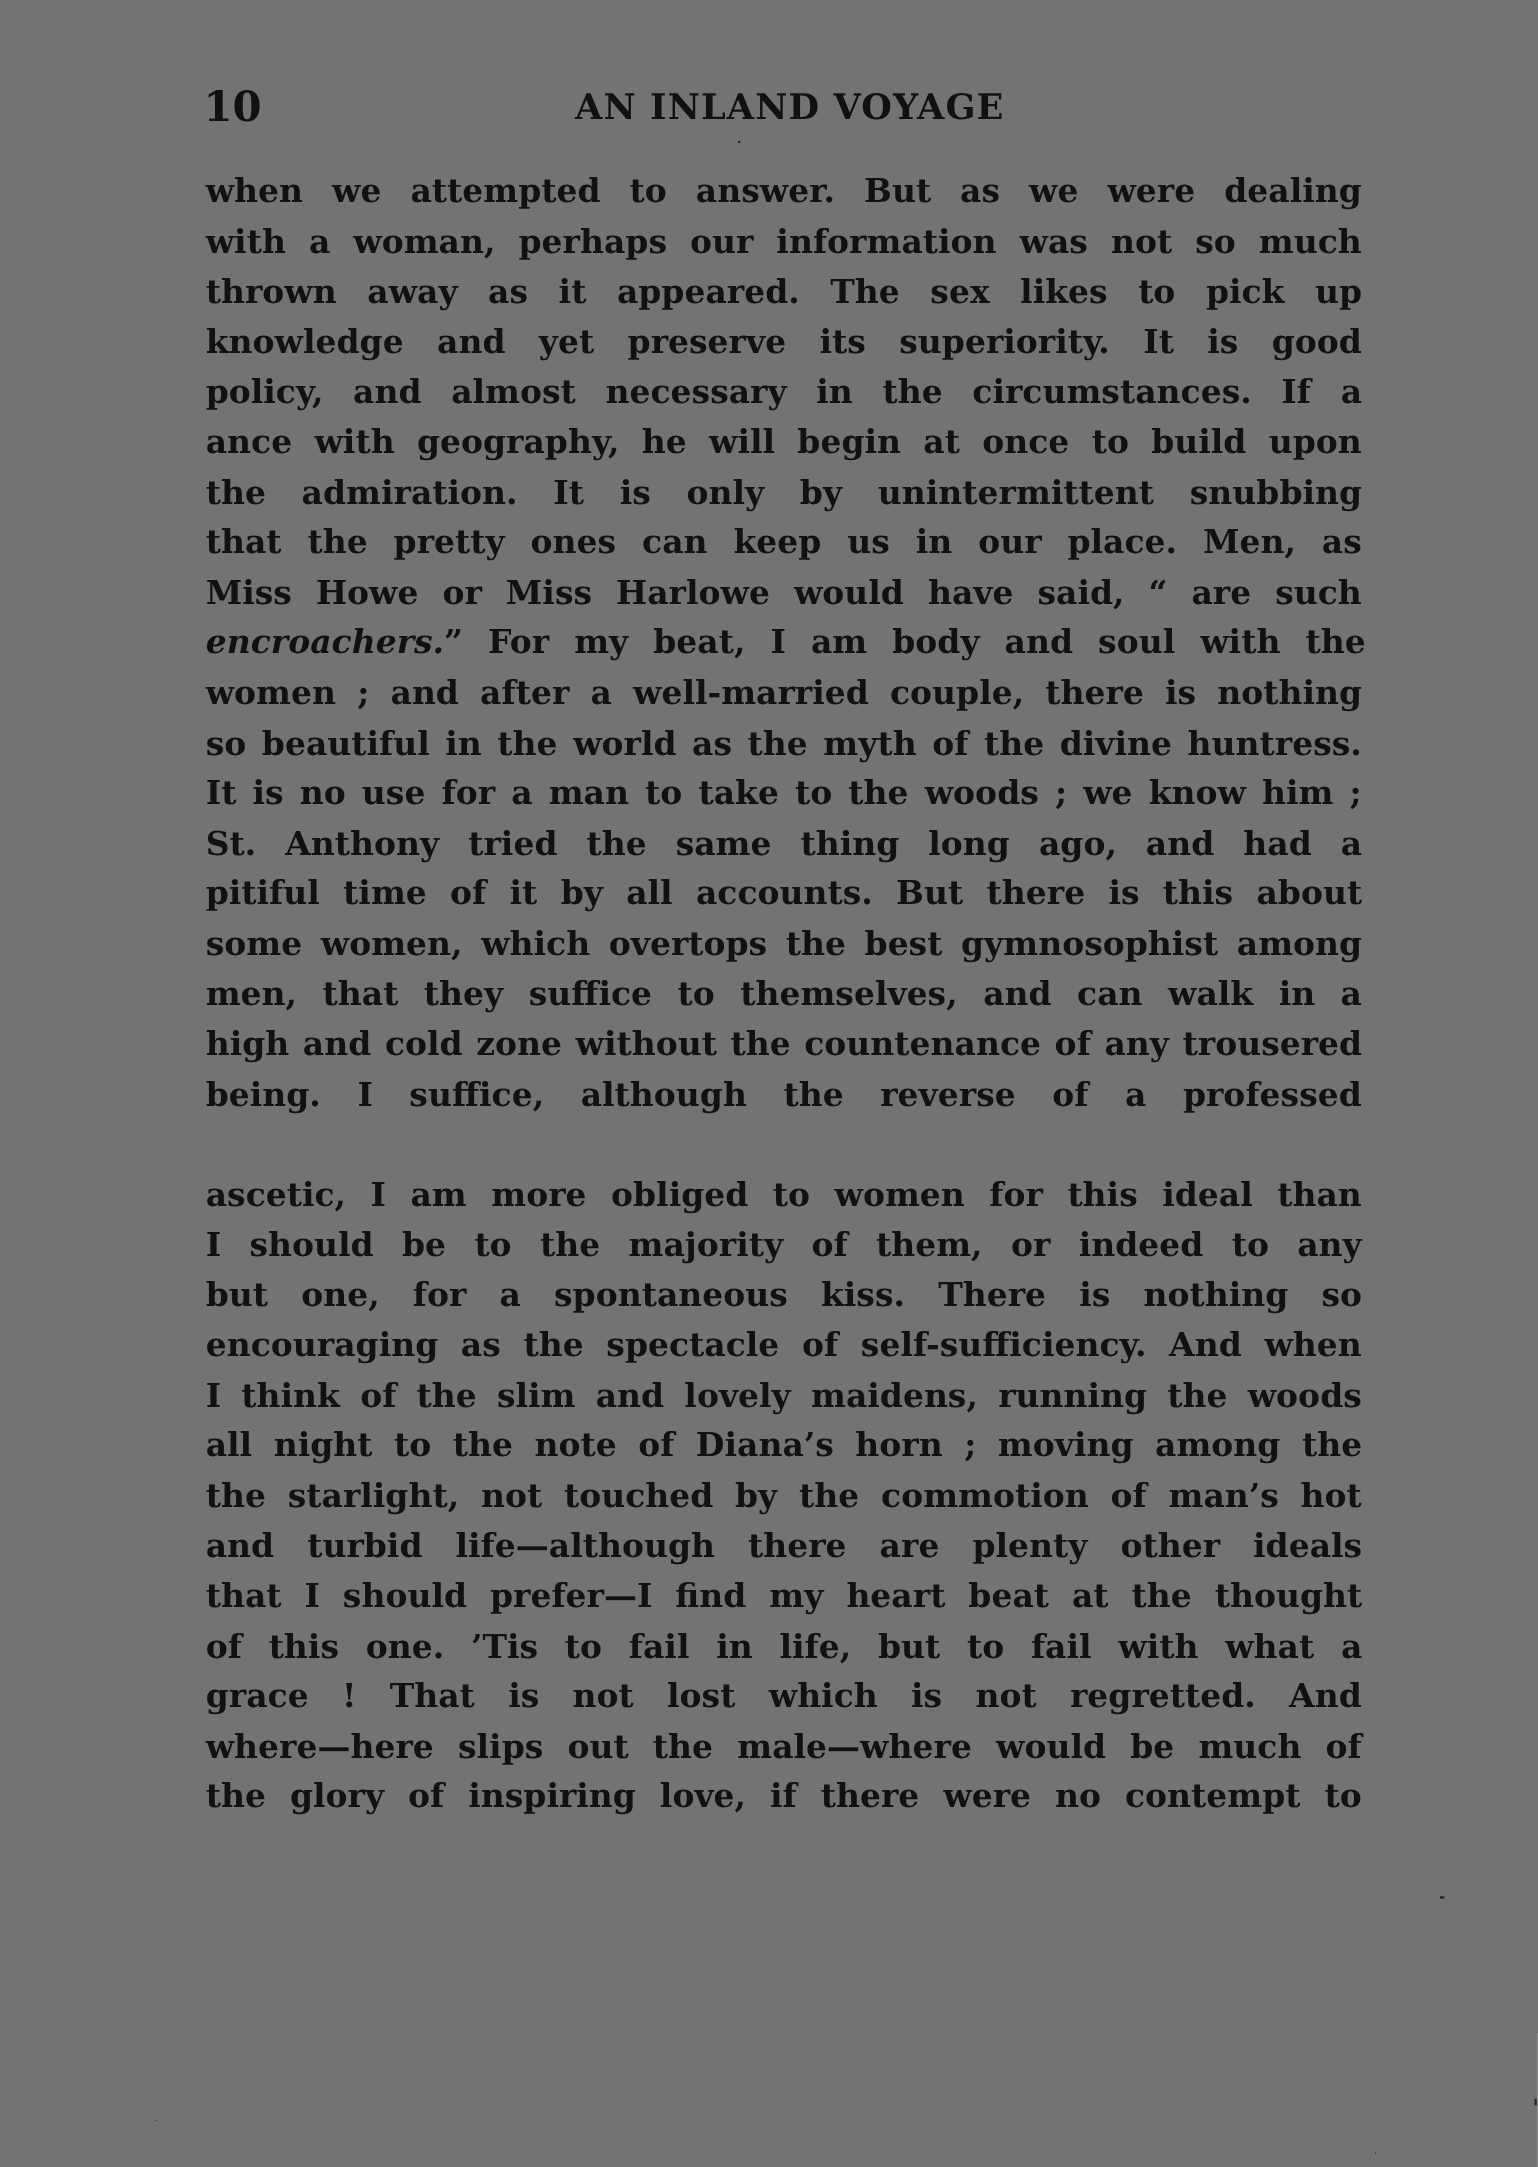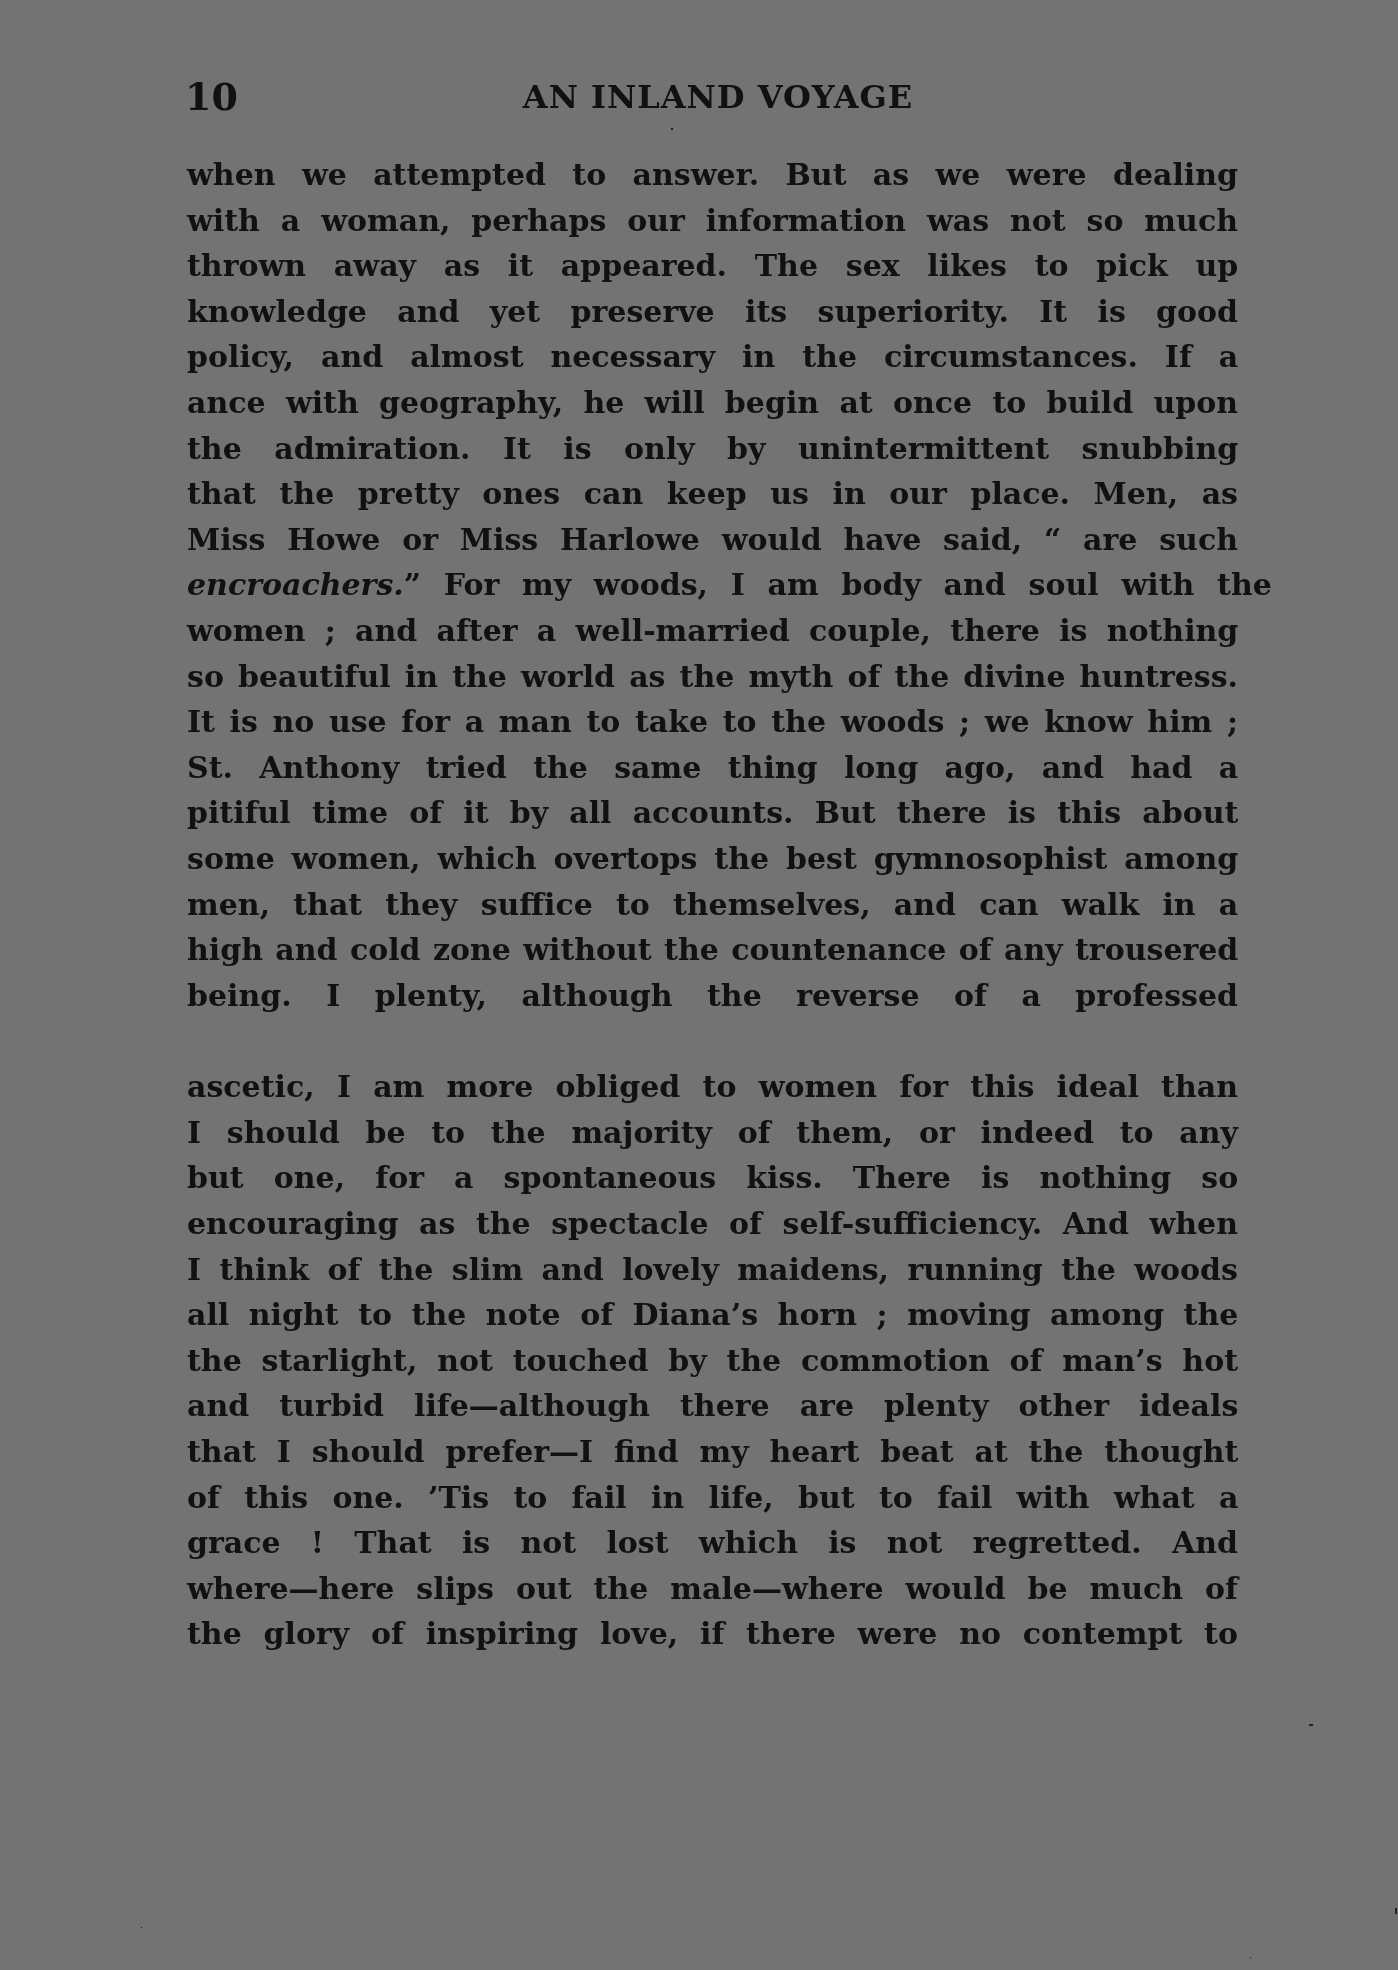--- a/index.html
+++ b/index.html
@@ -92,30 +92,30 @@
   <div class="body-text">
     <span class="line" style="display: block; width: 1051px; word-spacing: 15.89px;">when we attempted to answer.  But as we were dealing</span>
     <span class="line" style="display: block; width: 1051px; word-spacing: 10.44px;">with a woman, perhaps our information was not so much</span>
     <span class="line" style="display: block; width: 1051px; word-spacing: 17.3px;">thrown away as it appeared.  The sex likes to pick up</span>
     <span class="line" style="display: block; width: 1051px; word-spacing: 19.88px;">knowledge and yet preserve its superiority.  It is good</span>
     <span class="line" style="display: block; width: 1051px; word-spacing: 16.5px;">policy, and almost necessary in the circumstances.  If a</span>
     <span class="line" style="display: block; width: 1051px; word-spacing: 9.8px;">ance with geography, he will begin at once to build upon</span>
     <span class="line" style="display: block; width: 1051px; word-spacing: 22px;">the admiration.  It is only by unintermittent snubbing</span>
     <span class="line" style="display: block; width: 1051px; word-spacing: 13.09px;">that the pretty ones can keep us in our place.  Men, as</span>
     <span class="line" style="display: block; width: 1051px; word-spacing: 11.3px;">Miss Howe or Miss Harlowe would have said, “ are such</span>
-    <span class="line" style="display: block; width: 1051px; word-spacing: 12.3px;"><span class="it">encroachers.</span><span>”  For my woods, I am body and soul with the</span></span>
+    <span class="line" style="display: block; width: 1051px; word-spacing: 12.3px;"><span class="it">encroachers.</span><span>”  For my beat, I am body and soul with the</span></span>
     <span class="line" style="display: block; width: 1051px; word-spacing: 8.78px;">women ;  and after a well-married couple, there is nothing</span>
     <span class="line" style="display: block; width: 1051px; word-spacing: 3.64px;">so beautiful in the world as the myth of the divine huntress.</span>
     <span class="line" style="display: block; width: 1051px; word-spacing: 4.19px;">It is no use for a man to take to the woods ;  we know him ;</span>
     <span class="line" style="display: block; width: 1051px; word-spacing: 15.9px;">St. Anthony tried the same thing long ago, and had a</span>
     <span class="line" style="display: block; width: 1051px; word-spacing: 10.73px;">pitiful time of it by all accounts.  But there is this about</span>
     <span class="line" style="display: block; width: 1051px; word-spacing: 6.43px;">some women, which overtops the best gymnosophist among</span>
     <span class="line" style="display: block; width: 1051px; word-spacing: 12.7px;">men, that they suffice to themselves, and can walk in a</span>
     <span class="line" style="display: block; width: 1051px; word-spacing: 1.89px;">high and cold zone without the countenance of any trousered</span>
-    <span class="line" style="display: block; width: 1051px; word-spacing: 21.25px;">being.  I plenty, although the reverse of a professed</span>
+    <span class="line" style="display: block; width: 1051px; word-spacing: 21.25px;">being.  I suffice, although the reverse of a professed</span>
     <span class="line" style="display: block; width: 1051px; word-spacing: 11.8px; margin-top: 46px;">ascetic, I am more obliged to women for this ideal than</span>
     <span class="line" style="display: block; width: 1051px; word-spacing: 15.27px;">I should be to the majority of them, or indeed to any</span>
     <span class="line" style="display: block; width: 1051px; word-spacing: 19.67px;">but one, for a spontaneous kiss.  There is nothing so</span>
     <span class="line" style="display: block; width: 1051px; word-spacing: 10.14px;">encouraging as the spectacle of self-sufficiency.  And when</span>
     <span class="line" style="display: block; width: 1051px; word-spacing: 7.9px;">I think of the slim and lovely maidens, running the woods</span>
     <span class="line" style="display: block; width: 1051px; word-spacing: 9.09px;">all night to the note of Diana’s horn ;  moving among the</span>
     <span class="line" style="display: block; width: 1051px; word-spacing: 9.33px;">the starlight, not touched by the commotion of man’s hot</span>
     <span class="line" style="display: block; width: 1051px; word-spacing: 19.57px;">and turbid life—although there are plenty other ideals</span>
     <span class="line" style="display: block; width: 1051px; word-spacing: 10.4px;">that I should prefer—I find my heart beat at the thought</span>
     <span class="line" style="display: block; width: 1051px; word-spacing: 13.85px;">of this one.  ’Tis to fail in life, but to fail with what a</span>

